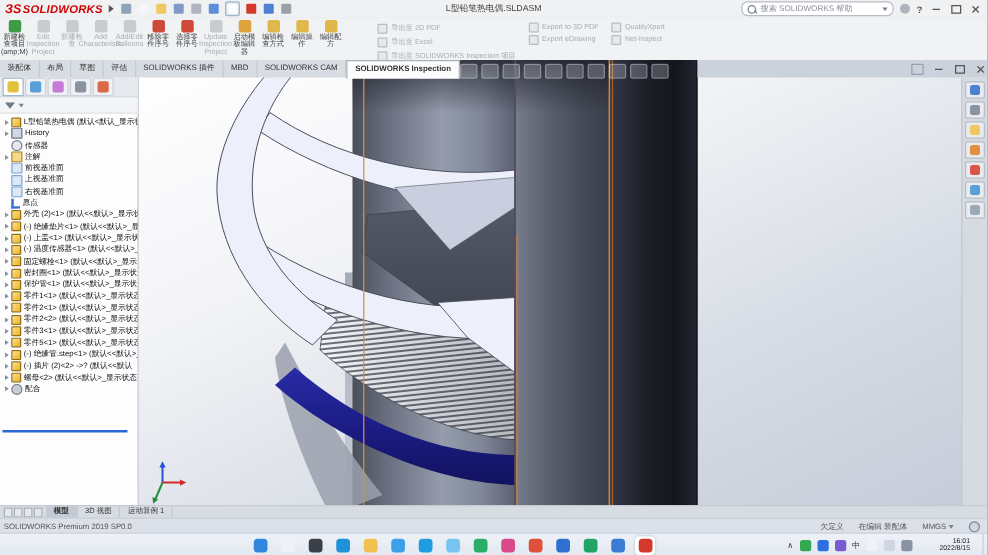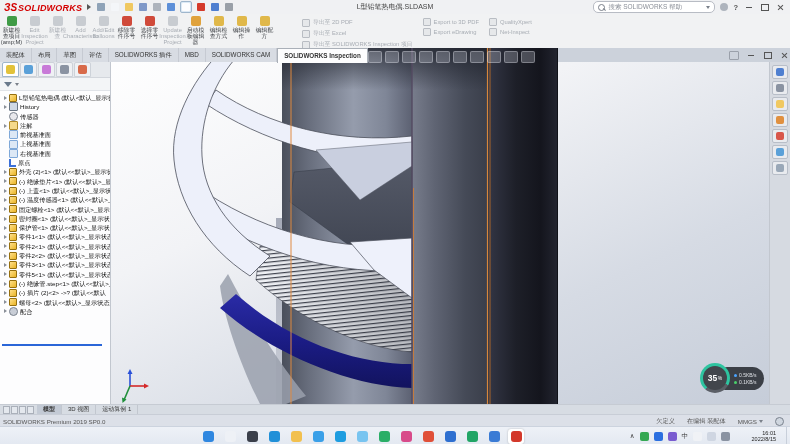--- a/index.html
+++ b/index.html
@@ -357,38 +357,20 @@
 
     <svg class="triad" width="36" height="36" viewBox="0 0 36 36">
       <line x1="14" y1="18" x2="14" y2="4" stroke="#2a50d8" stroke-width="1.6"></line>
       <path d="M14,1 L11.5,6 L16.5,6 Z" fill="#2a50d8"></path>
       <line x1="14" y1="18" x2="30" y2="18" stroke="#d42a2a" stroke-width="1.6"></line>
       <path d="M33,18 L28,15.5 L28,20.5 Z" fill="#d42a2a"></path>
       <line x1="14" y1="18" x2="8" y2="32" stroke="#1f8f3a" stroke-width="1.6"></line>
       <path d="M6.5,35 L6,29.5 L10.5,31.5 Z" fill="#1f8f3a"></path>
     </svg>
 
-    <div class="netmon">
-      <div class="netpill">
-        <div class="netrow">
-          <i id="updot" style="background: rgb(74, 163, 255);"></i>
-            <span>0.5KB/s</span>
-        </div>
-        <div class="netrow">
-          <i id="downdot" style="background: rgb(74, 208, 106);"></i>
-            <span>0.1KB/s</span>
-        </div>
-      </div>
-      <div class="netring">
-        <div class="netcore">
-            <b>35</b>
-            <span>%</span>
-          </div>
-      </div>
-    </div>
   </div>
 
   <div class="tabstrip">
     <div class="tab">装配体</div>
       <div class="tab">布局</div>
       <div class="tab">草图</div>
       <div class="tab">评估</div>
       <div class="tab">SOLIDWORKS 插件</div>
       <div class="tab">MBD</div>
       <div class="tab">SOLIDWORKS CAM</div>

